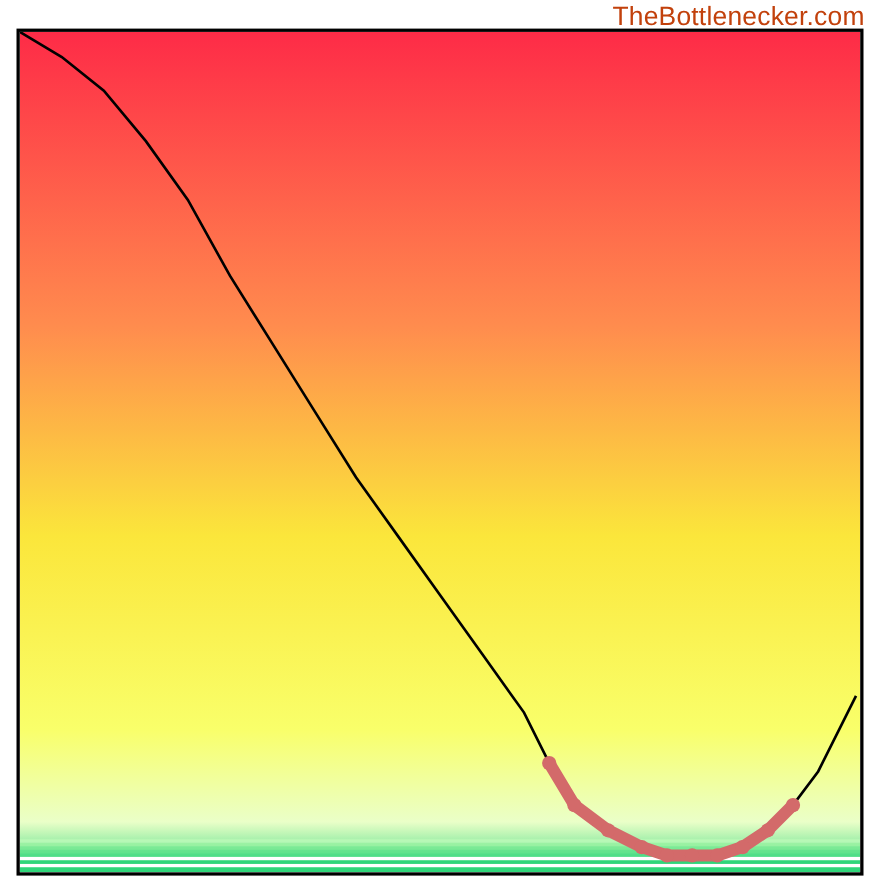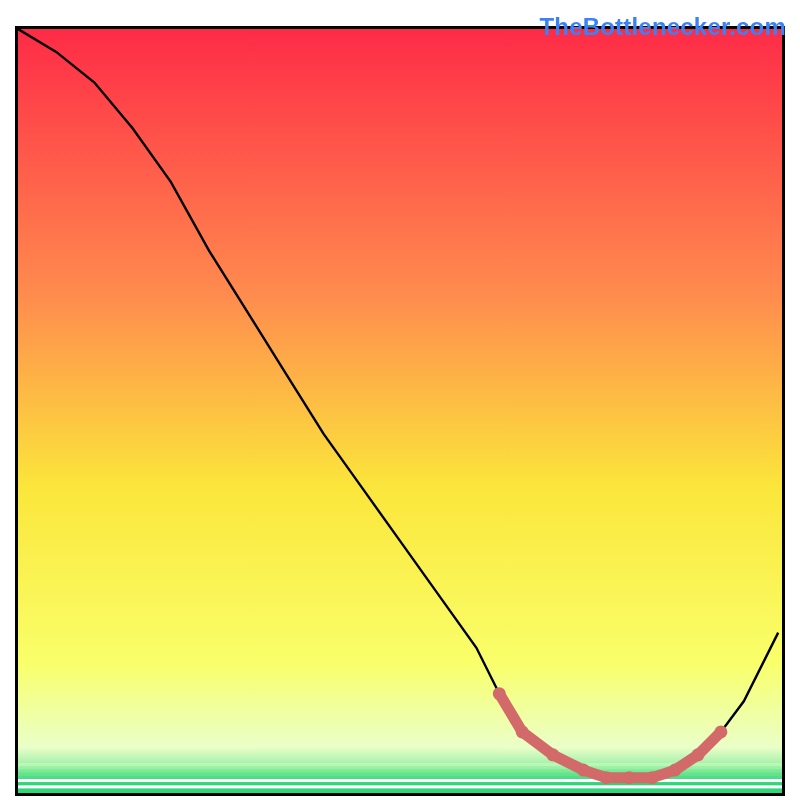--- a/index.html
+++ b/index.html
@@ -11,25 +11,25 @@
     font-family: Arial, Helvetica, sans-serif;
     overflow: hidden;
   }
   .outer {
     width: 800px;
     height: 800px;
     position: relative;
   }
   .watermark {
     position: absolute;
-    top: 13px;
+    top: 2px;
     right: 14px;
-    color: #3b82f6;
+    color: #c2410c;
     font-size: 24px;
-    font-weight: bold;
+    font-weight: normal;
     letter-spacing: 0.2px;
     z-index: 20;
   }
   .frame {
     position: absolute;
     left: 15px;
     top: 26px;
     width: 770px;
     height: 770px;
     border: 3px solid #000;

